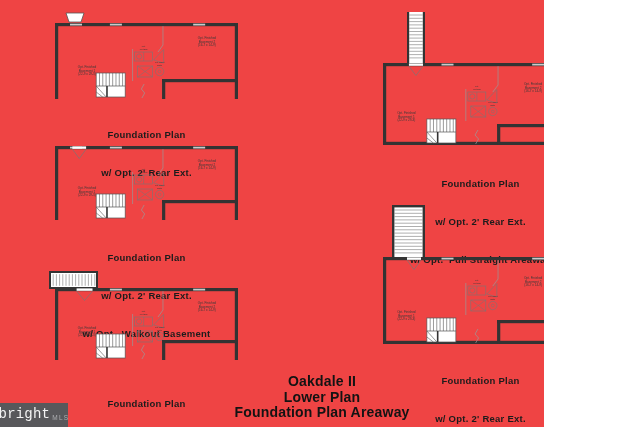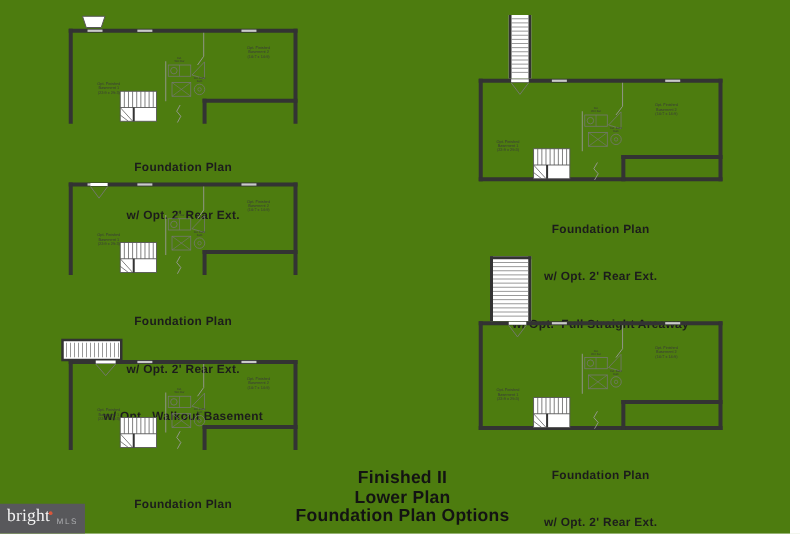--- a/index.html
+++ b/index.html
@@ -1,26 +1,26 @@
 <!DOCTYPE html>
 <html><head>
 <meta charset="utf-8">
 <style>
   html,body{margin:0;padding:0;background:#ffffff;}
-  #canvas{position:relative;width:632px;height:427px;background:#4d7c0f;overflow:hidden;
+  #canvas{position:relative;width:544px;height:427px;background:#ef4444;overflow:hidden;
           font-family:"Liberation Sans",sans-serif;}
   .plan{position:absolute;left:0;top:0;}
   .plan-svg{position:absolute;overflow:visible;}
   .caption{position:absolute;text-align:center;font-weight:bold;font-size:9.5px;
            line-height:12.6px;color:#1c1c1c;letter-spacing:0.25px;white-space:pre;}
   .main-title{position:absolute;left:162px;top:374px;width:320px;text-align:center;
               font-weight:bold;font-size:14px;line-height:15.6px;color:#131313;letter-spacing:0.2px;}
   .logo{position:absolute;left:0;top:403px;width:68px;height:24px;background:#58585b;
         display:flex;align-items:center;justify-content:center;}
-  .logo-brand{font-family:Liberation Serif, serif;font-size:14px;color:#f4f4f4;
+  .logo-brand{font-family:Liberation Mono, monospace;font-size:14px;color:#f4f4f4;
               letter-spacing:0.2px;position:relative;top:-1px;}
   .logo-spark{width:3px;height:3px;background:#d9573c;border-radius:50%;
               position:relative;top:-5px;left:-1px;}
   .logo-mls{font-size:6.5px;color:#adaeb1;letter-spacing:1.3px;margin-left:2px;
             position:relative;top:2px;}
 </style>
 </head>
 <body>
 
 <div id="canvas">
@@ -398,23 +398,23 @@
         </g>
       </svg>
     <div class="caption" id="cap-4" style="left: 330.5px; top: 350px; width: 300px;">
       <div>Foundation Plan</div>
       <div>w/ Opt. 2' Rear Ext.</div>
       
     </div>
   </section>
 
   <div class="main-title">
-    <div>Finished II</div>
+    <div>Oakdale II</div>
     <div>Lower Plan</div>
-    <div>Foundation Plan Options</div>
+    <div>Foundation Plan Areaway</div>
   </div>
 
   <div class="logo">
     <span class="logo-brand">bright</span>
     <span class="logo-spark"></span>
     <span class="logo-mls">MLS</span>
   </div>
 
 </div>
 

